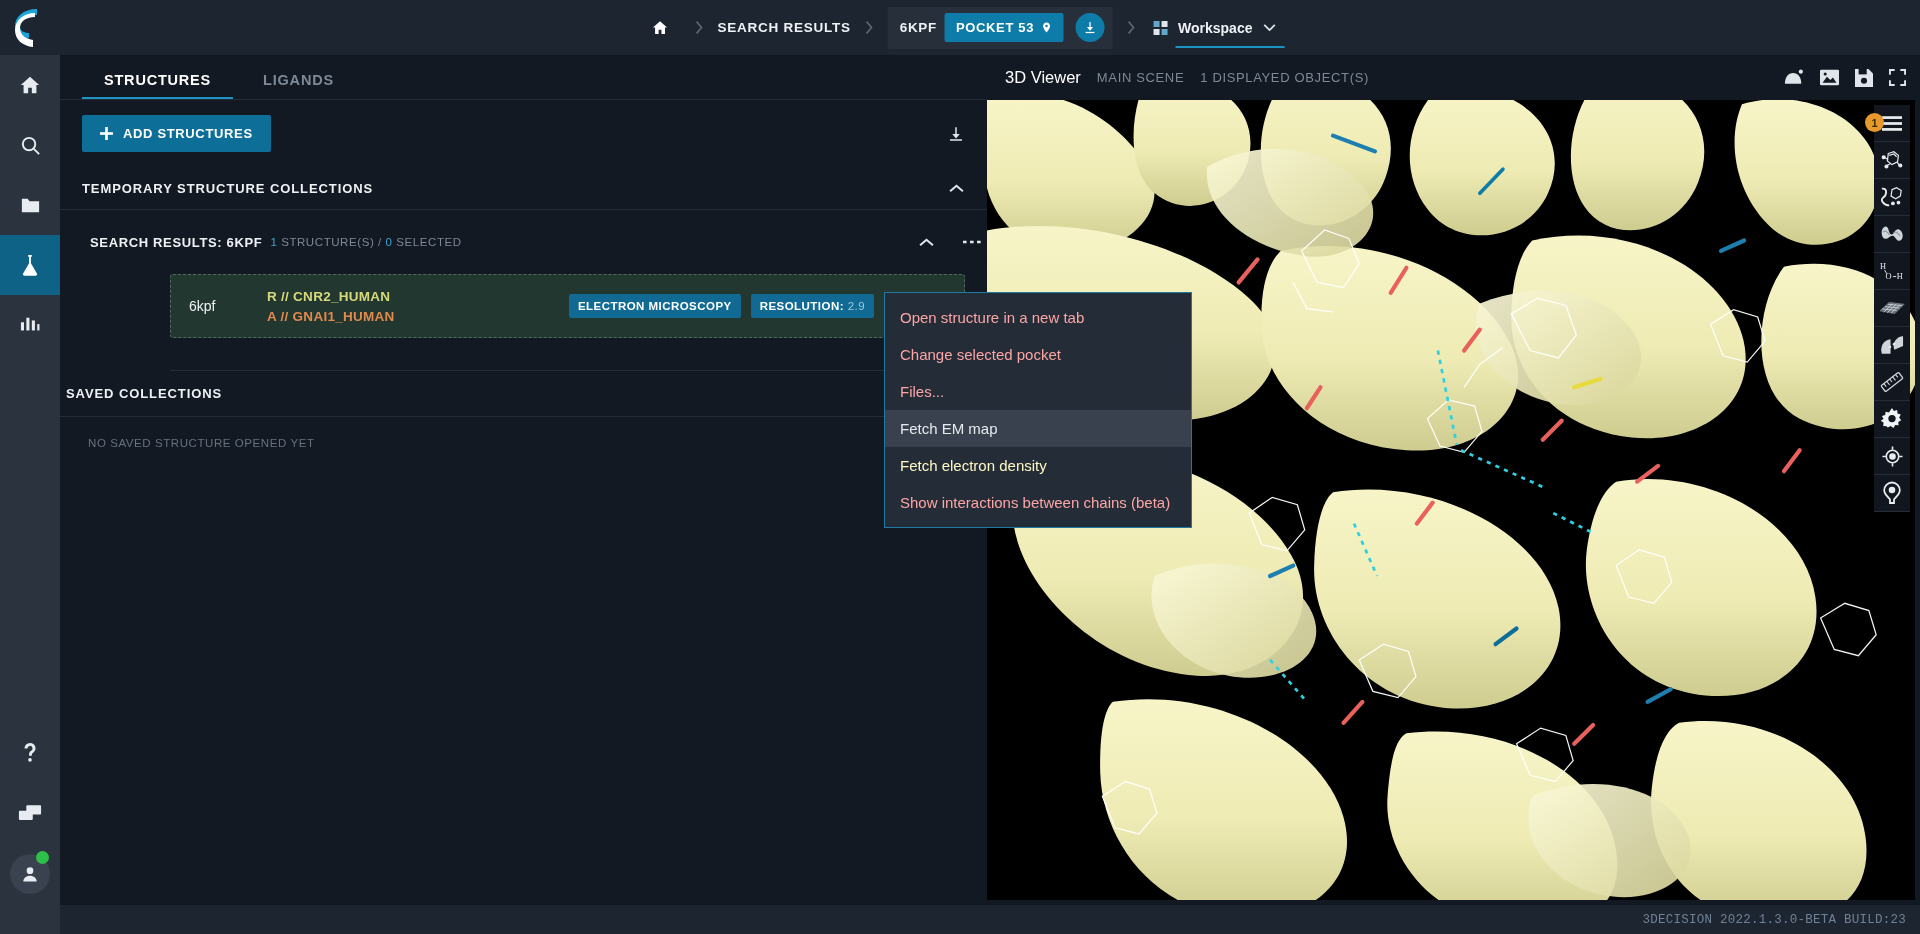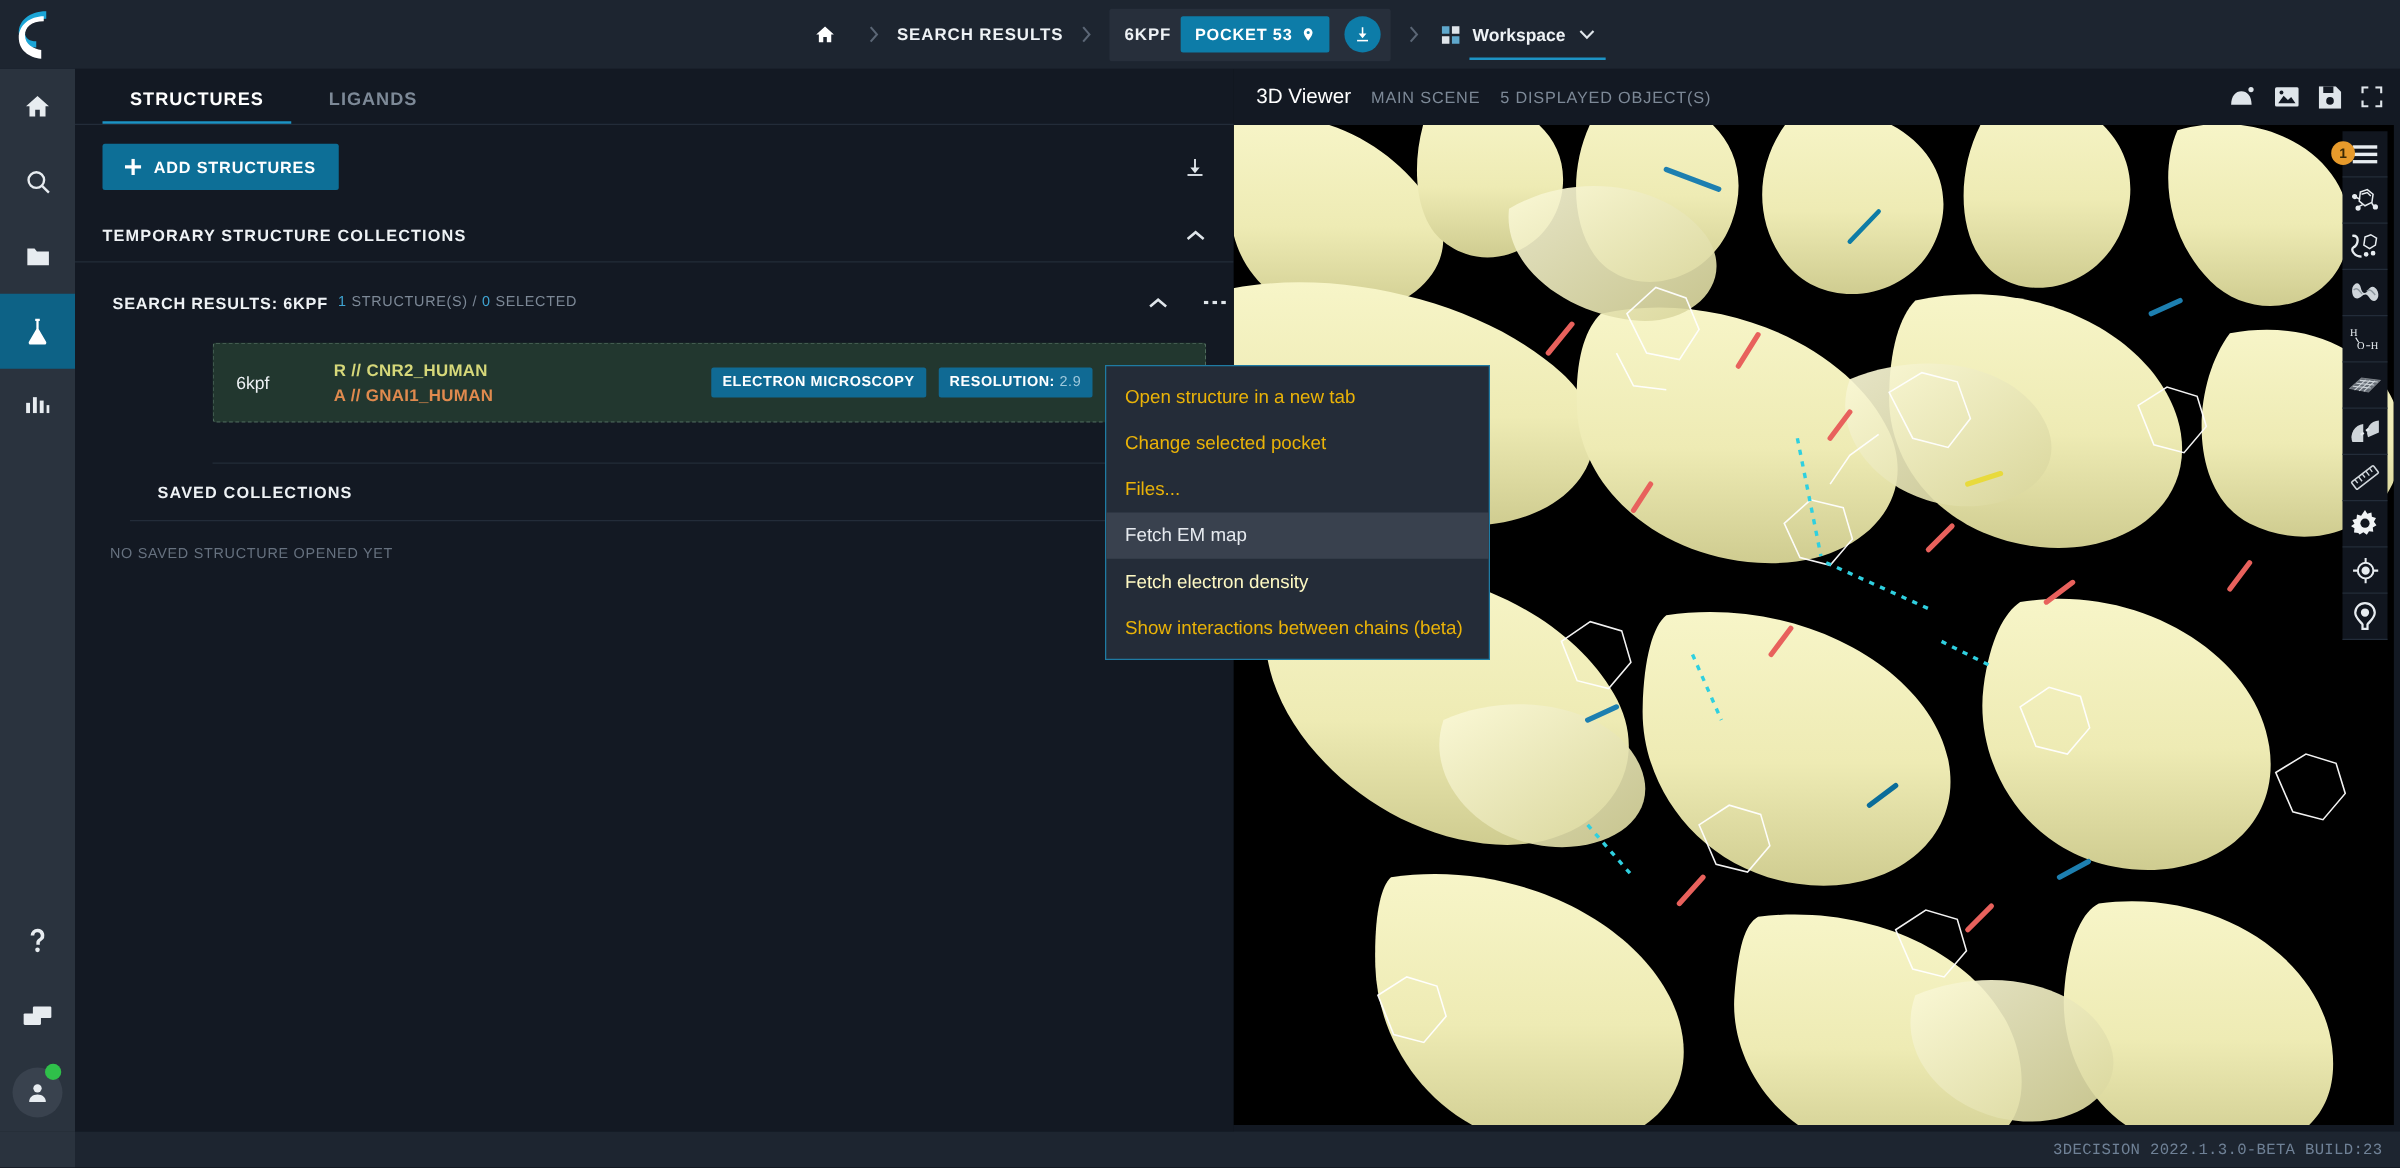--- a/index.html
+++ b/index.html
@@ -125,21 +125,21 @@
   }
   .tag .dim { color: #9fc9dd; font-weight: 400; }
   .round-btn {
     width: 28px; height: 28px; border-radius: 50%; background: #4b5562;
     display: flex; align-items: center; justify-content: center; color: #fff; cursor: pointer;
     font-size: 13px; font-weight: 700;
   }
   .card-divider { height: 1px; background: #232c39; margin: 32px 0 0 0; }
 
   .saved-head {
-    display: flex; align-items: center; padding: 0 22px; height: 46px; border-bottom: 1px solid #232c39; margin-left: 44px;
+    display: flex; align-items: center; padding: 0 6px; height: 46px; border-bottom: 1px solid #232c39;
   }
   .saved-empty { padding: 20px 22px 0 28px; font-size: 11.5px; letter-spacing: .05em; color: #66717f; }
 
   
   .viewer { flex: 1 1 auto; background: #131923; display: flex; flex-direction: column; min-width: 0; position: relative; }
   .viewer-head { height: 45px; display: flex; align-items: center; padding: 0 14px 0 18px; gap: 16px; }
   .v-title { color: #fff; font-size: 16.5px; font-weight: 400; }
   .v-sub { color: #7d8997; font-size: 13px; letter-spacing: .05em; }
   .v-tools { margin-left: auto; display: flex; align-items: center; gap: 16px; color: #dfe5ea; }
 
@@ -159,21 +159,21 @@
     background: #e79a2b; color: #3a2a06; font-size: 11px; font-weight: 700;
     display: flex; align-items: center; justify-content: center; z-index: 3;
   }
 
   
   .ctx {
     position: absolute; left: 884px; top: 292px; width: 308px;
     background: #242c38; border: 1px solid #1f7ba3; z-index: 60; padding: 6px 0;
   }
   .ctx-item {
-    padding: 10px 15px; font-size: 15px; color: #eab308; cursor: pointer; white-space: nowrap;
+    padding: 10px 15px; font-size: 15px; color: #fca5a5; cursor: pointer; white-space: nowrap;
   }
   .ctx-item.hover { background: #39414e; color: #e6eaef; }
   .ctx-item.disabled { color: #fef9c3; cursor: default; }
 
   
   .statusbar {
     height: 29px; flex: 0 0 29px; background: #1d2530; display: flex; align-items: center;
     justify-content: flex-end; padding-right: 14px;
   }
   .status-text { color: #6f8196; font-size: 12.5px; font-family: "Liberation Mono", monospace; letter-spacing: .02em; }
@@ -388,21 +388,21 @@
           <span class="section-title">SAVED COLLECTIONS</span>
         </div>
         <div class="saved-empty">NO SAVED STRUCTURE OPENED YET</div>
       </div>
     </div>
 
     <div class="viewer">
       <div class="viewer-head">
         <span class="v-title">3D Viewer</span>
         <span class="v-sub">MAIN SCENE</span>
-        <span class="v-sub">5 DISPLAYED OBJECT(S)</span>
+        <span class="v-sub">1 DISPLAYED OBJECT(S)</span>
         <span class="v-tools">
           <span>
             <svg width="20" height="17" viewBox="0 0 22 18" fill="#dfe5ea">
                 <path d="M1 16 C1 8 5 4 10 4 C15 4 19 8 19 16 Z"></path>
                 <circle cx="18.5" cy="2.6" r="2.3"></circle>
               </svg>
           </span>
           <span>
             <svg width="19" height="17" viewBox="0 0 22 18" fill="#dfe5ea">
                 <rect x="0" y="0" width="22" height="18" rx="1.5"></rect>

